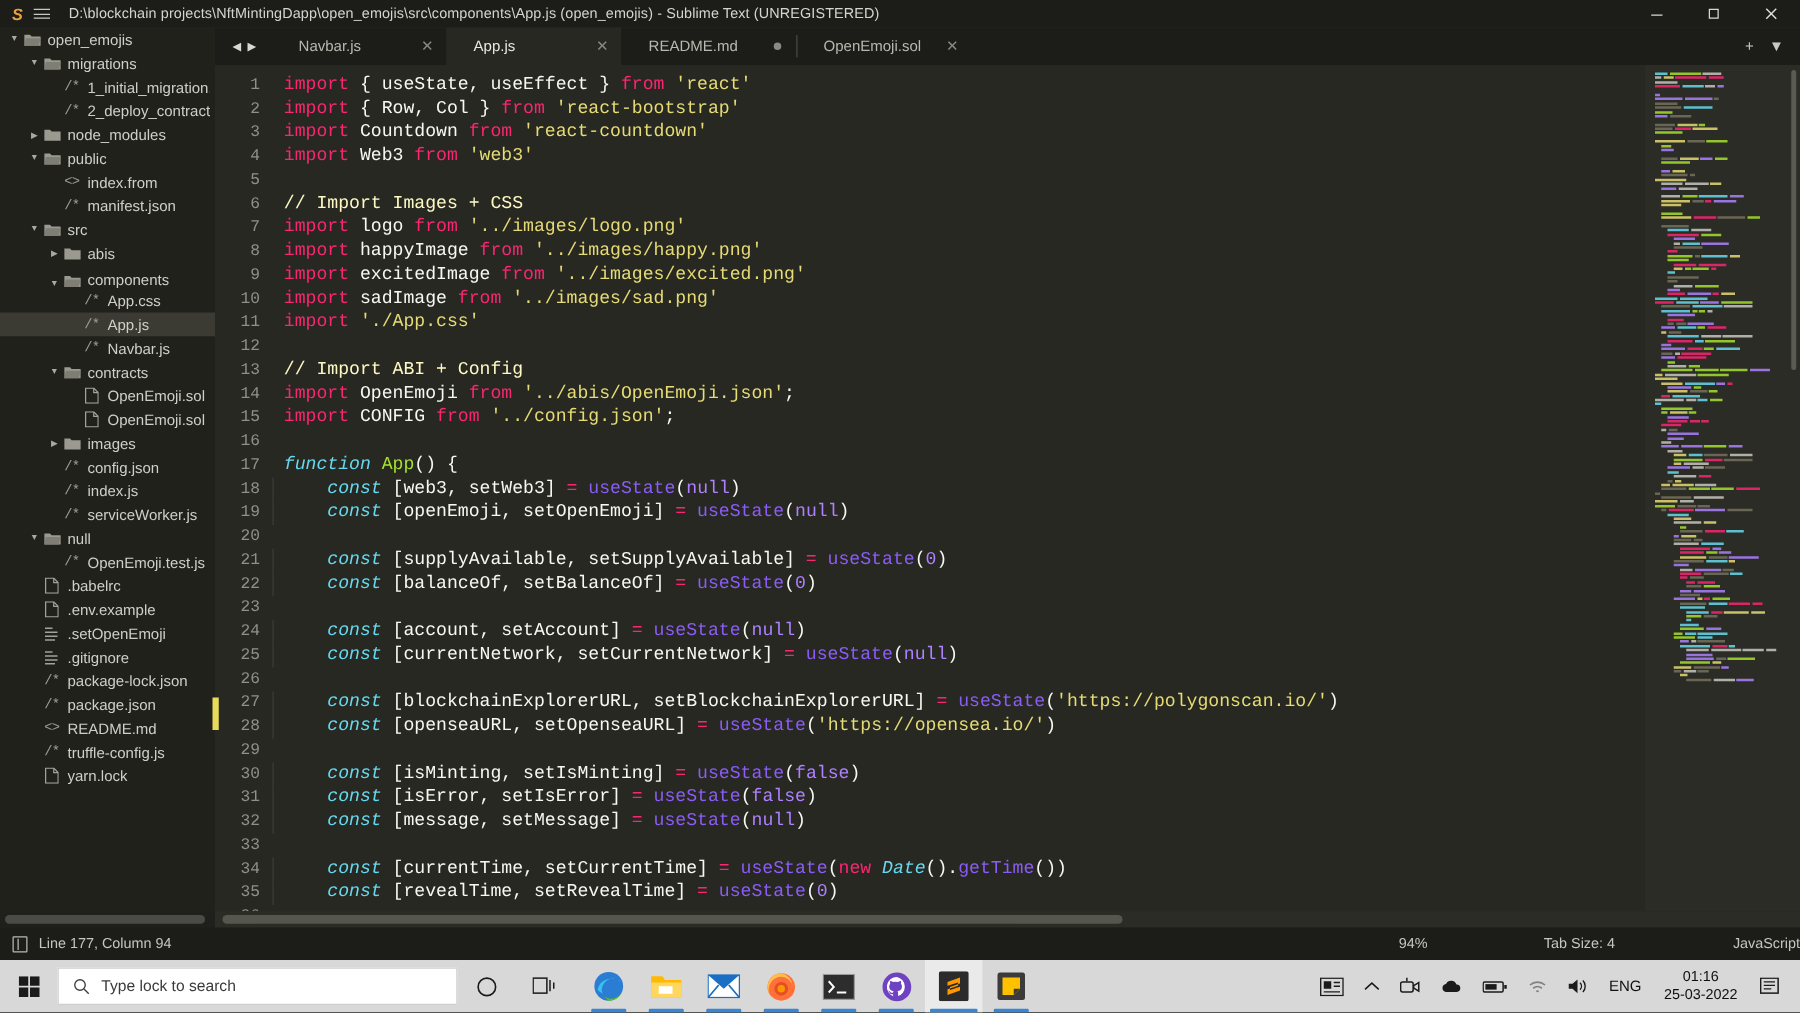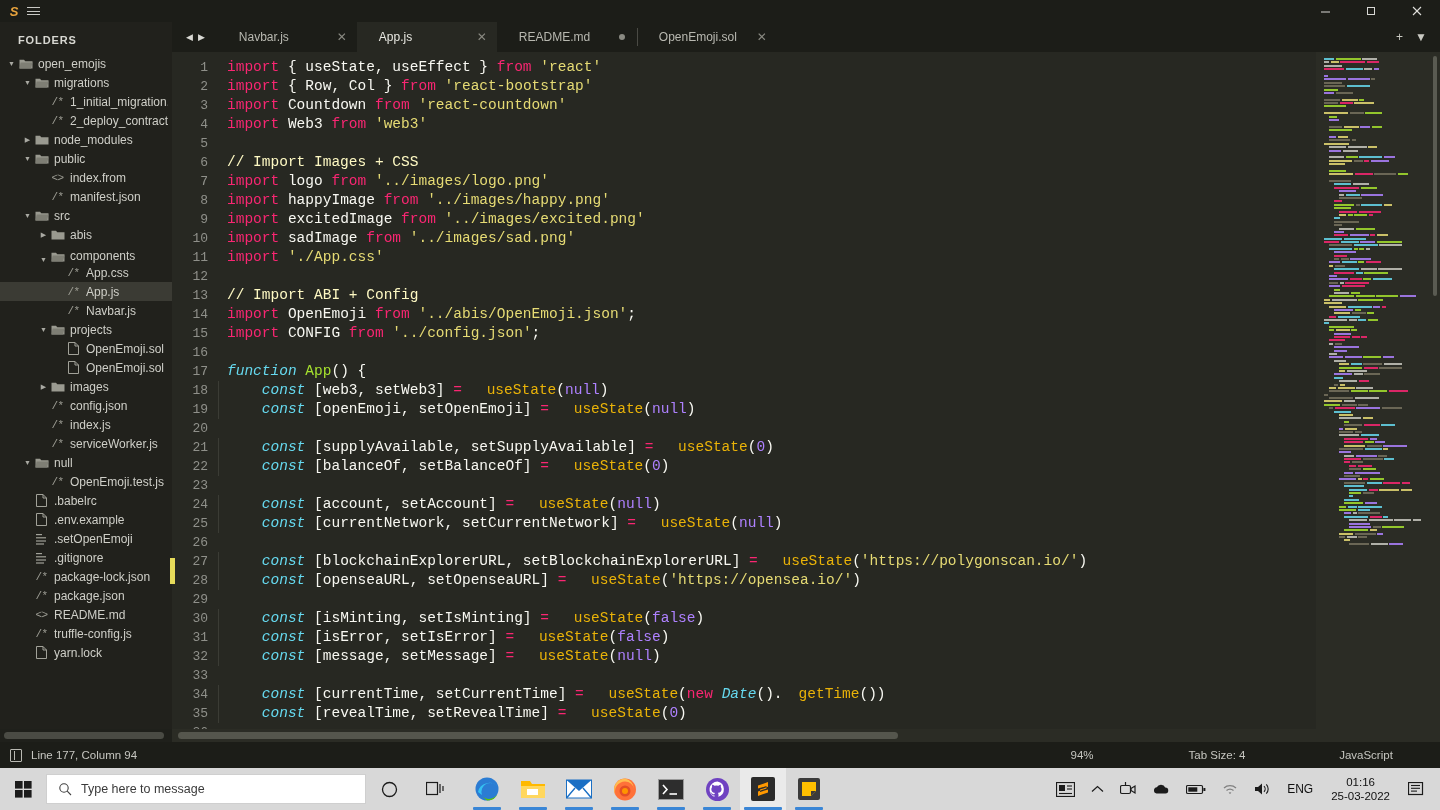--- a/index.html
+++ b/index.html
@@ -92,21 +92,21 @@
   .indentguide { position: absolute; left: 0; top: 0; bottom: 0; width: 1px; background: #3b3c35; }
 
   
   .t-kw   { color: #f92672; }
   .t-str  { color: #e6db74; }
   .t-com  { color: #fef9c3; }
   .t-fn   { color: #66d9ef; font-style: italic; }
   .t-name { color: #a6e22e; }
   .t-num  { color: #ae81ff; }
   .t-op   { color: #f92672; }
-  .t-call { color: #eab308; margin-left: 16px; }
+  .t-call { color: #8b5cf6; }
   .t-pl   { color: #f8f8f2; }
   .t-cls  { color: #66d9ef; font-style: italic; }
 
   
   .minimap { width: 124px; flex: 0 0 124px; background: #2b2c25; position: relative; overflow: hidden; padding: 6px 8px 0 8px; }
   .mm-line { height: 2px; margin-bottom: 1.4px; display: flex; gap: 1.6px; }
   .mm-seg { height: 2px; display: block; }
   .mm-thumb { position: absolute; right: 3px; top: 4px; width: 4px; height: 240px; background: #5a5b52; border-radius: 2px; }
 
   
@@ -120,21 +120,21 @@
 
   
   .statusbar {
     height: 26px; flex: 0 0 26px; background: #1c1d18; display: flex; align-items: center;
     font-size: 11.5px; color: #c6c6c0; position: relative;
   }
   .sb-left { display: flex; align-items: center; padding-left: 10px; gap: 9px; }
   .sb-icon { width: 12px; height: 13px; border: 1px solid #b9b9b2; border-radius: 1px; position: relative; }
   .sb-icon::after { content: ""; position: absolute; left: 3px; top: 1px; bottom: 1px; width: 1px; background: #b9b9b2; }
   .sb-right { margin-left: auto; display: flex; align-items: center; }
-  .sb-right > div { text-align: center; }
+  .sb-right > div { text-align: right; }
   .sb-zoom { width: 120px; }
   .sb-tab { width: 150px; }
   .sb-lang { width: 148px; }
 
   
   .taskbar {
     height: 42px; flex: 0 0 42px; background: #d8d8d8; display: flex; align-items: center;
     color: #101010; position: relative;
   }
   .tb-start { width: 46px; height: 42px; display: flex; align-items: center; justify-content: center; }
@@ -162,20 +162,21 @@
 
 <div class="app">
 
   <div class="titlebar">
     <div class="st-logo">S</div>
     <div class="hamburger">
         <i></i>
         <i></i>
         <i></i>
       </div>
+    <div class="title-text">D:\blockchain projects\NftMintingDapp\open_emojis\src\components\App.js (open_emojis) - Sublime Text (UNREGISTERED)</div>
     <div class="wincontrols">
       <div class="wc">
         <svg width="11" height="11" viewBox="0 0 11 11">
             <line x1="1" y1="6" x2="10" y2="6" stroke="#d8d8d4" stroke-width="1"></line>
           </svg>
       </div>
       <div class="wc">
         <svg width="12" height="12" viewBox="0 0 12 12">
             <rect x="2.5" y="2.5" width="7" height="7" fill="none" stroke="#d8d8d4" stroke-width="1"></rect>
           </svg>
@@ -185,21 +186,20 @@
             <line x1="2" y1="2" x2="10" y2="10" stroke="#e0e0dc" stroke-width="1.1"></line>
             <line x1="10" y1="2" x2="2" y2="10" stroke="#e0e0dc" stroke-width="1.1"></line>
           </svg>
       </div>
     </div>
   </div>
 
   <div class="bodyrow">
 
     <div class="sidebar">
-      <div class="folders-head">FOLDERS</div>
       <div class="tree" id="tree">
           <div class="row" style="padding-left: 6px;">
             <span class="arrow">▼</span>
             <span class="ic">
               <svg width="14" height="12" viewBox="0 0 14 12">
                 <path d="M0.5 1.8 L5 1.8 L6.3 3.2 L13.5 3.2 L13.5 10.6 L0.5 10.6 Z" fill="#9a9a90"></path>
                 <path d="M1.6 4.6 L13.5 4.6 L12 10.6 L0.5 10.6 Z" fill="#7e7e74"></path>
               </svg>
             </span>
             <span class="lbl">open_emojis</span>
@@ -312,21 +312,21 @@
             <span class="lbl">Navbar.js</span>
           </div>
           <div class="row" style="padding-left: 38px;">
             <span class="arrow">▼</span>
             <span class="ic">
               <svg width="14" height="12" viewBox="0 0 14 12">
                 <path d="M0.5 1.8 L5 1.8 L6.3 3.2 L13.5 3.2 L13.5 10.6 L0.5 10.6 Z" fill="#9a9a90"></path>
                 <path d="M1.6 4.6 L13.5 4.6 L12 10.6 L0.5 10.6 Z" fill="#7e7e74"></path>
               </svg>
             </span>
-            <span class="lbl">projects</span>
+            <span class="lbl">contracts</span>
           </div>
           <div class="row" style="padding-left: 54px;">
             <span class="arrow empty">▶</span>
             <span class="ic">
               <svg width="11" height="13" viewBox="0 0 11 13">
                 <path d="M0.5 0.5 L7 0.5 L10.5 4 L10.5 12.5 L0.5 12.5 Z" fill="none" stroke="#a2a299" stroke-width="1"></path>
                 <path d="M7 0.5 L7 4 L10.5 4" fill="none" stroke="#a2a299" stroke-width="1"></path>
               </svg>
             </span>
             <span class="lbl">OpenEmoji.sol</span>
@@ -1143,21 +1143,21 @@
         <rect x="9" y="9" width="7.6" height="7.6" fill="#1b1b1b"></rect>
       </svg>
     </div>
     <div class="tb-search">
       <span>
         <svg width="14" height="14" viewBox="0 0 14 14">
             <circle cx="6" cy="6" r="4.2" fill="none" stroke="#404040" stroke-width="1.1"></circle>
             <line x1="9.2" y1="9.2" x2="13" y2="13" stroke="#404040" stroke-width="1.1"></line>
           </svg>
       </span>
-      <span>Type here to message</span>
+      <span>Type lock to search</span>
     </div>
     <div class="tb-btn">
       <svg width="17" height="17" viewBox="0 0 17 17">
           <circle cx="8.5" cy="8.5" r="7" fill="none" stroke="#1b1b1b" stroke-width="1.3"></circle>
         </svg>
     </div>
     <div class="tb-btn">
       <svg width="19" height="16" viewBox="0 0 19 16">
         <rect x="0.5" y="1.5" width="11" height="12" fill="none" stroke="#1b1b1b" stroke-width="1.2"></rect>
         <line x1="14" y1="3" x2="14" y2="12" stroke="#1b1b1b" stroke-width="1.2"></line>

